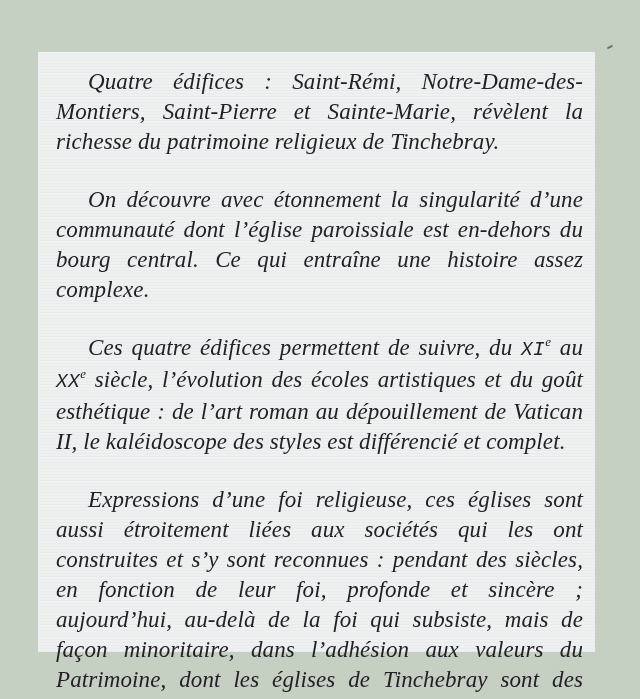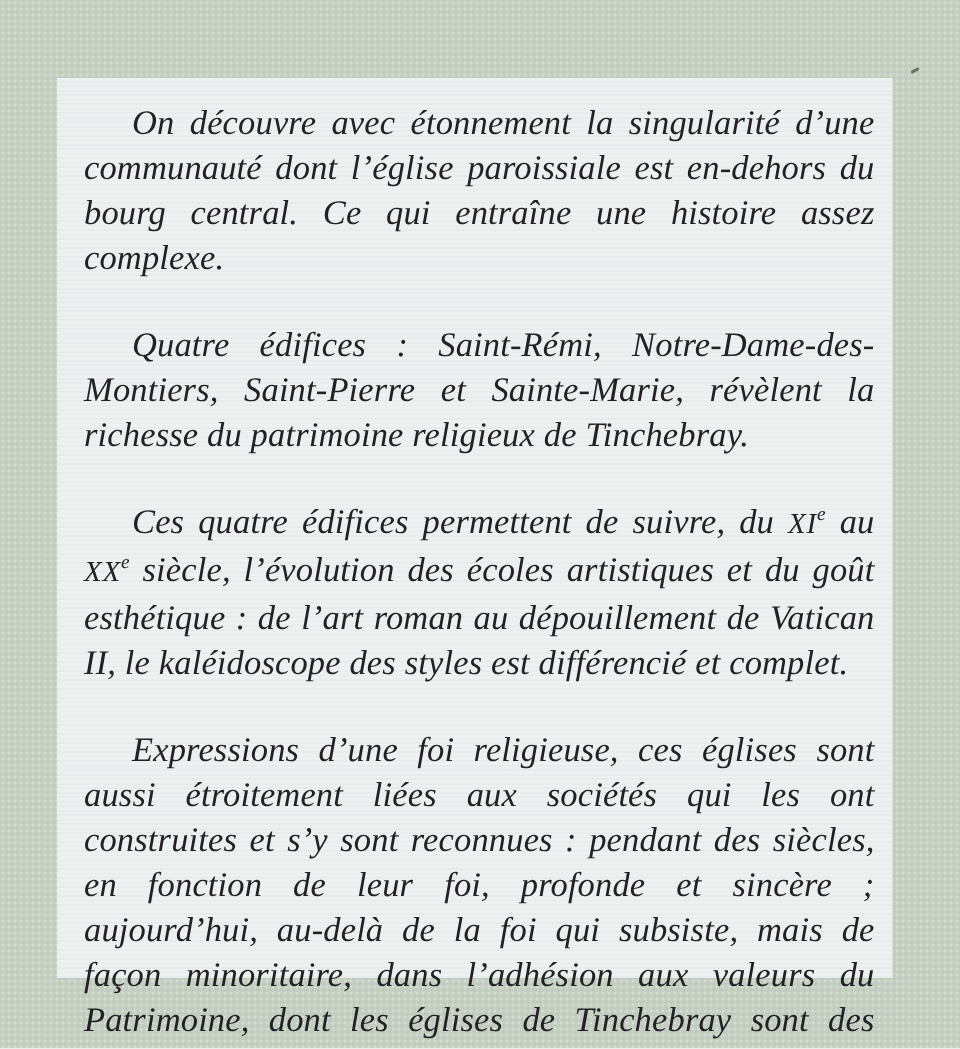--- a/index.html
+++ b/index.html
@@ -45,20 +45,21 @@
   .text-block p.para {
     margin: 0;
     text-indent: 32px;
   }
   .text-block p.para + p.para {
     margin-top: 28px;
   }
   .era-caps {
     font-size: 0.84em;
     letter-spacing: 0.5px;
+    font-family: Liberation Mono, monospace;
   }
   sup.era-sup {
     font-size: 0.56em;
     line-height: 0;
     vertical-align: super;
   }
   .speck {
     position: absolute;
     left: 607px; top: 46px;
     width: 6px; height: 2px;
@@ -68,19 +69,19 @@
     opacity: 0.85;
   }
 </style>
 </head>
 <body>
 
 <div class="page">
   <div class="speck"></div>
   <div class="panel">
     <div class="text-block">
+        <p class="para"><span>Quatre édifices&nbsp;: Saint-Rémi, Notre-Dame-des-Montiers, Saint-Pierre et Sainte-Marie, révèlent la richesse du patrimoine religieux de Tinchebray.</span></p>
         <p class="para"><span>On découvre avec étonnement la singularité d’une communauté dont l’église paroissiale est en-dehors du bourg central. Ce qui entraîne une histoire assez complexe.</span></p>
-        <p class="para"><span>Quatre édifices&nbsp;: Saint-Rémi, Notre-Dame-des-Montiers, Saint-Pierre et Sainte-Marie, révèlent la richesse du patrimoine religieux de Tinchebray.</span></p>
         <p class="para"><span>Ces quatre édifices permettent de suivre, du </span><span class="era-caps">XI</span><sup class="era-sup">e</sup><span> au </span><span class="era-caps">XX</span><sup class="era-sup">e</sup><span> siècle, l’évolution des écoles artistiques et du goût esthétique&nbsp;: de l’art roman au dépouillement de Vatican II, le kaléidoscope des styles est différencié et complet.</span></p>
         <p class="para"><span>Expressions d’une foi religieuse, ces églises sont aussi étroitement liées aux sociétés qui les ont construites et s’y sont reconnues&nbsp;: pendant des siècles, en fonction de leur foi, profonde et sincère&nbsp;; aujourd’hui, au-delà de la foi qui subsiste, mais de façon minoritaire, dans l’adhésion aux valeurs du Patrimoine, dont les églises de Tinchebray sont des éléments remarquables. Même dans leurs aspects les moins attendus par le goût contemporain.</span></p>
       </div>
   </div>
 </div>
 
 </body></html>

